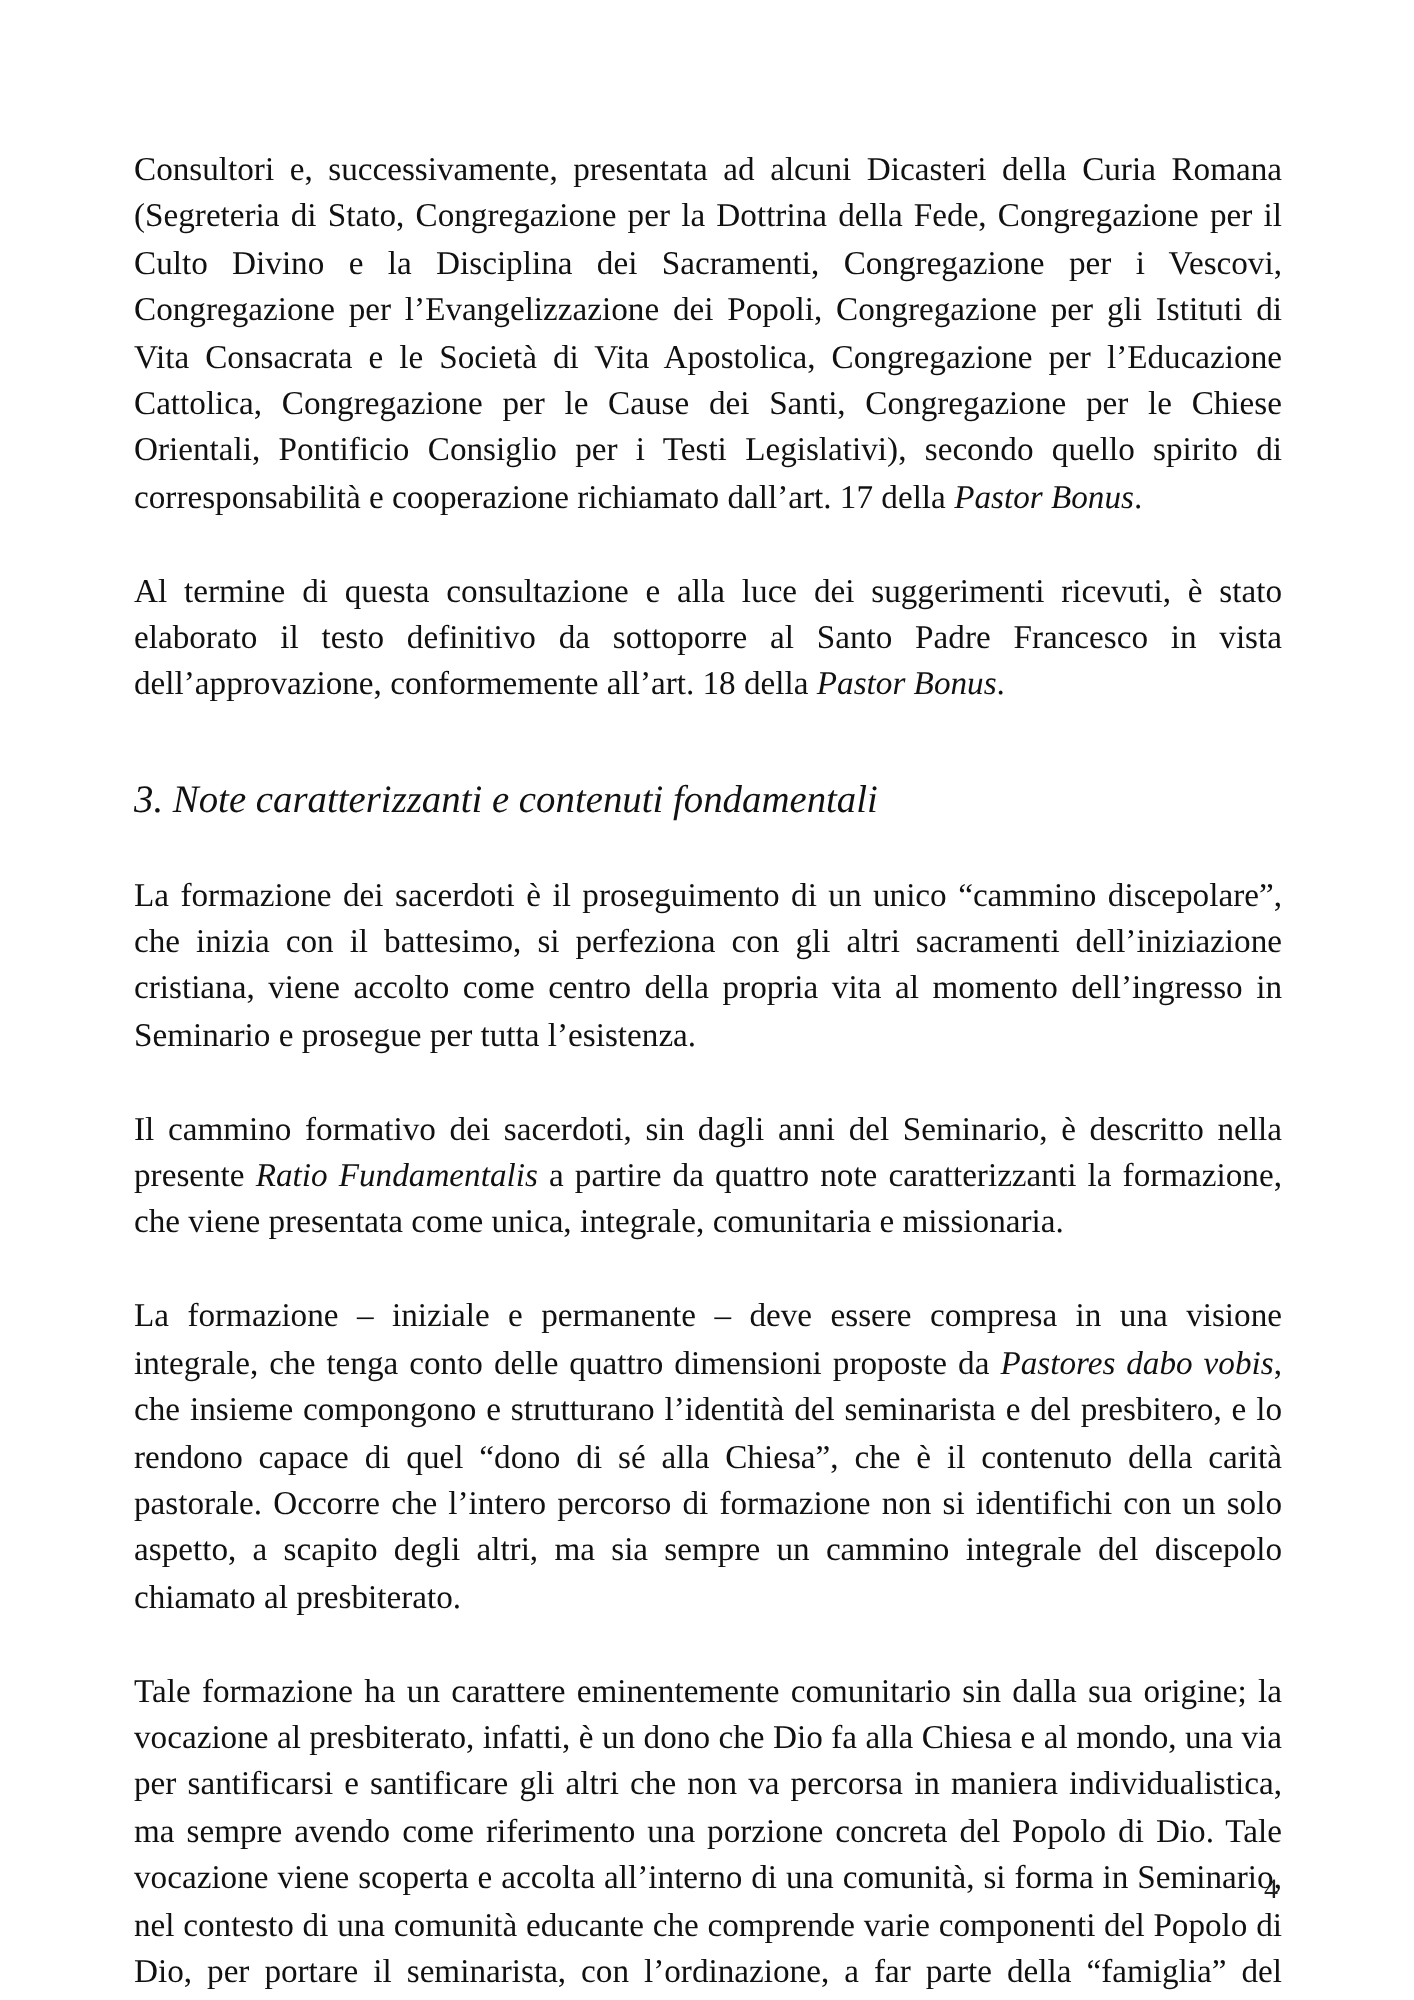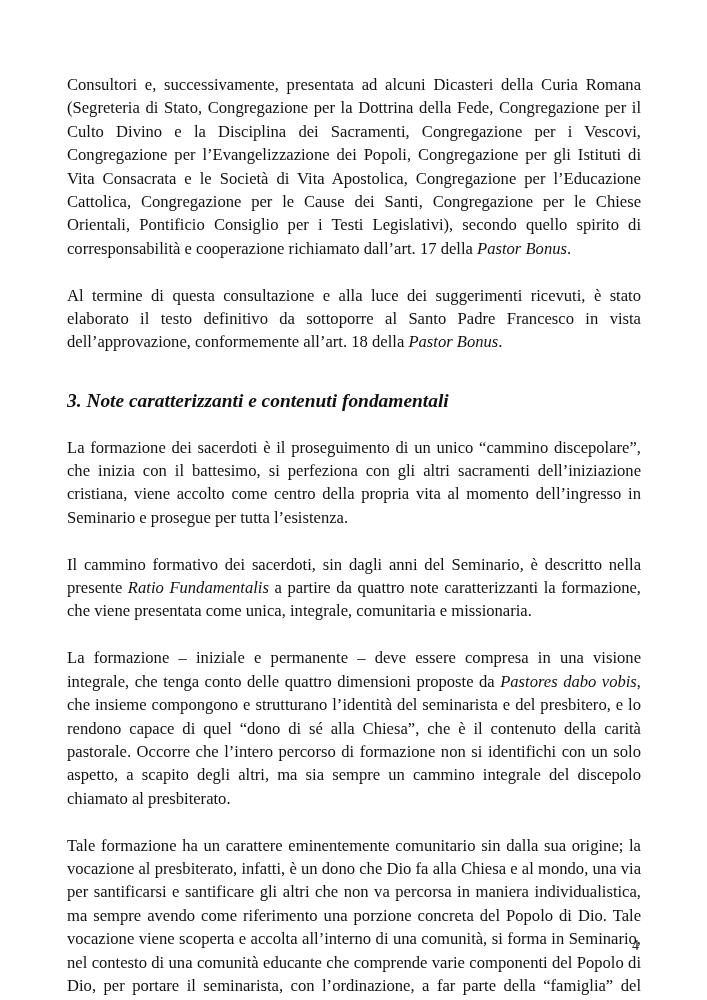--- a/index.html
+++ b/index.html
@@ -3,21 +3,21 @@
   <meta charset="utf-8">
   <style>
     html, body { margin: 0; padding: 0; background: #ffffff; }
     body { width: 707px; height: 1000px; position: relative; overflow: hidden; }
     .page {
       position: absolute; left: 67px; top: 73px; width: 574px;
       font-family: "Liberation Serif", serif; font-size: 16.6px; line-height: 23.4px;
       color: #111111;
     }
     .para { margin: 0 0 23.4px 0; text-align: justify; text-align-last: left; }
-    .heading { margin: 35px 0 23.4px 0; font-weight: bold; font-style: italic; }
+    .heading { margin: 35px 0 23.4px 0; font-weight: normal; font-style: italic; }
     .page-number {
       position: absolute; left: 632px; top: 938px;
       font-family: "Liberation Serif", serif; font-size: 14px; color: #222;
     }
     i { font-style: italic; margin-top: 44px; }
   </style>
 </head>
 <body>
 
 <div class="page">

